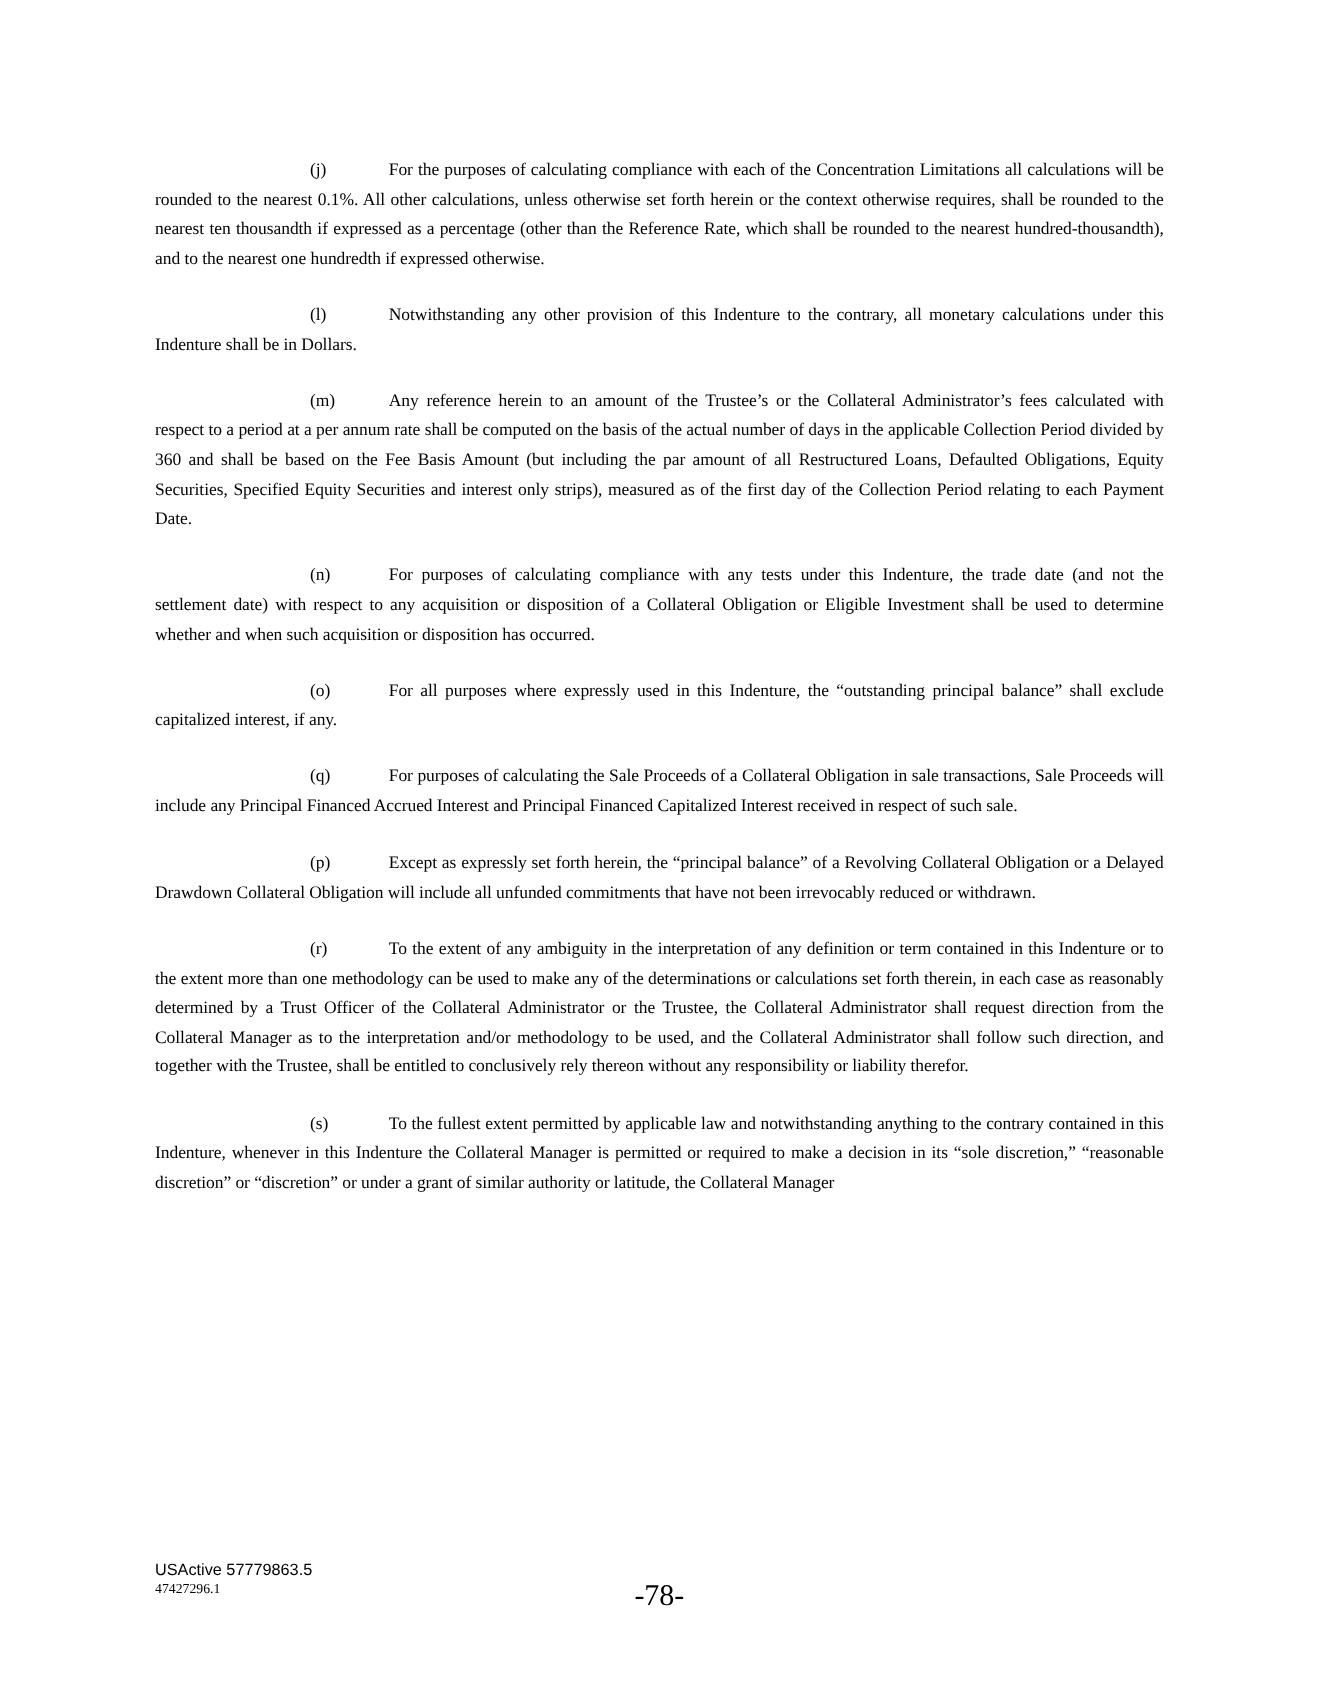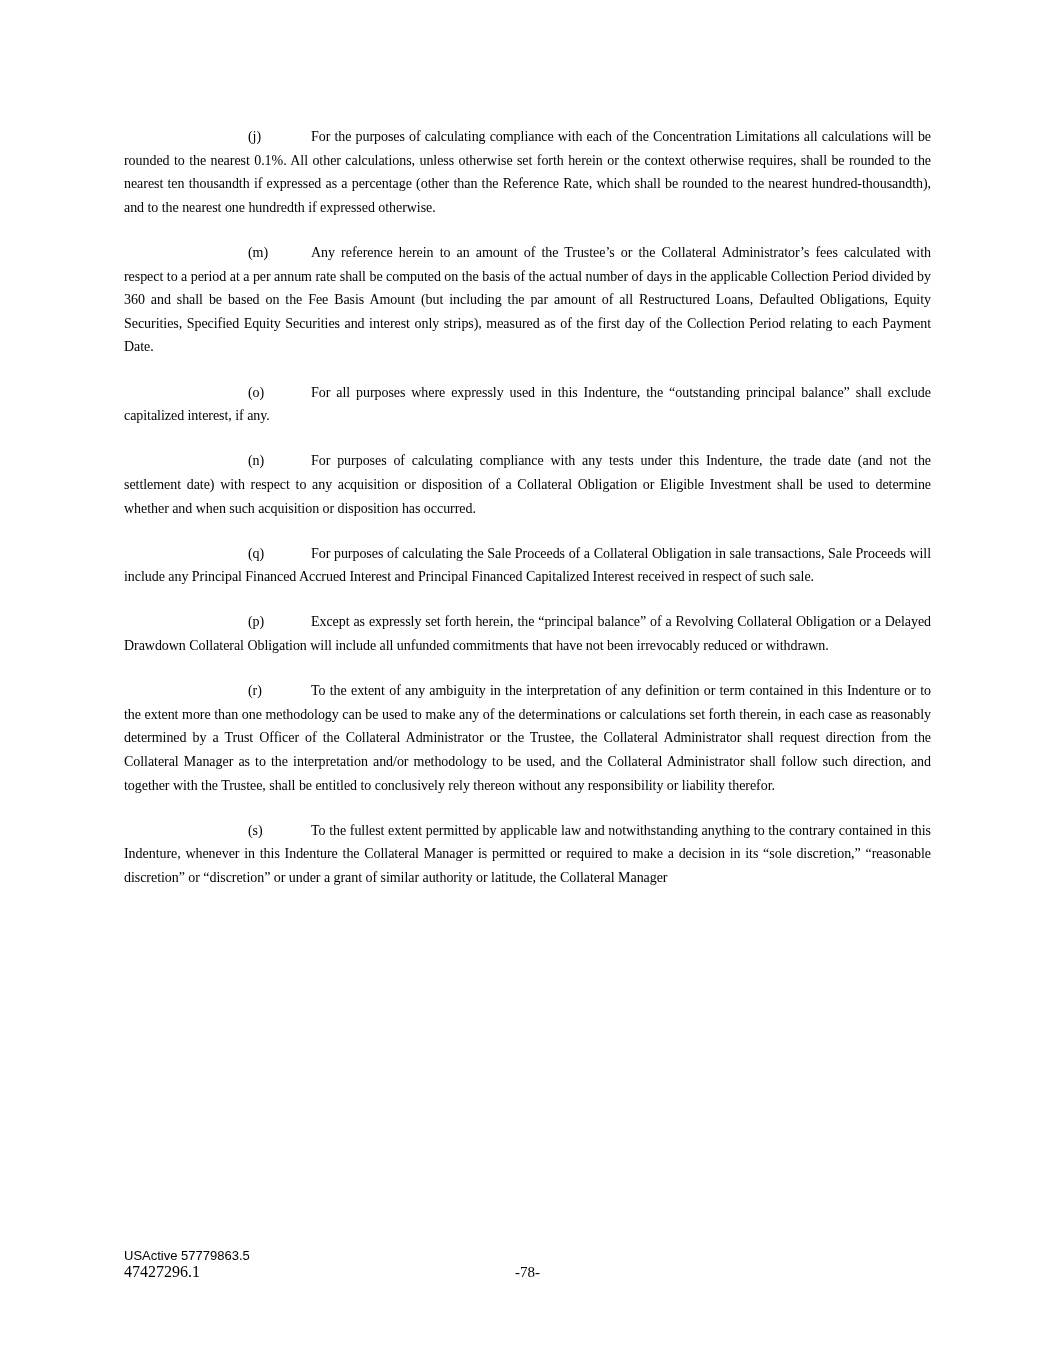--- a/index.html
+++ b/index.html
@@ -37,41 +37,42 @@
   .footer-left {
     position: absolute;
     left: 124px;
     top: 1248px;
     font-family: "Liberation Sans", "DejaVu Sans", sans-serif;
     font-size: 13px;
     line-height: 16px;
   }
   .footer-left .sub {
     font-family: "Liberation Serif", "DejaVu Serif", serif;
-    font-size: 16px;
+    font-size: 11px;
     line-height: 15px;
   }
   .page-number {
     position: absolute;
     left: 0;
     width: 1055px;
     top: 1264px;
     text-align: center;
     font-family: "Liberation Serif", "DejaVu Serif", serif;
-    font-size: 15px;
+    font-size: 24px;
   }
 </style>
 </head>
 <body>
 
 <div class="page">
   <p class="para"><span class="label">(j)</span><span>For the purposes of calculating compliance with each of the Concentration Limitations all calculations will be rounded to the nearest 0.1%.  All other calculations, unless otherwise set forth herein or the context otherwise requires, shall be rounded to the nearest ten thousandth if expressed as a percentage (other than the Reference Rate, which shall be rounded to the nearest hundred-thousandth), and to the nearest one hundredth if expressed otherwise.</span></p>
+  <p class="para"><span class="label">(l)</span><span>Notwithstanding any other provision of this Indenture to the contrary, all monetary calculations under this Indenture shall be in Dollars.</span></p>
   <p class="para"><span class="label">(m)</span><span>Any reference herein to an amount of the Trustee’s or the Collateral Administrator’s fees calculated with respect to a period at a per annum rate shall be computed on the basis of the actual number of days in the applicable Collection Period divided by 360 and shall be based on the Fee Basis Amount (but including the par amount of all Restructured Loans, Defaulted Obligations, Equity Securities, Specified Equity Securities and interest only strips), measured as of the first day of the Collection Period relating to each Payment Date.</span></p>
+  <p class="para"><span class="label">(n)</span><span>For purposes of calculating compliance with any tests under this Indenture, the trade date (and not the settlement date) with respect to any acquisition or disposition of a Collateral Obligation or Eligible Investment shall be used to determine whether and when such acquisition or disposition has occurred.</span></p>
   <p class="para"><span class="label">(o)</span><span>For all purposes where expressly used in this Indenture, the “outstanding principal balance” shall exclude capitalized interest, if any.</span></p>
-  <p class="para"><span class="label">(n)</span><span>For purposes of calculating compliance with any tests under this Indenture, the trade date (and not the settlement date) with respect to any acquisition or disposition of a Collateral Obligation or Eligible Investment shall be used to determine whether and when such acquisition or disposition has occurred.</span></p>
   <p class="para"><span class="label">(q)</span><span>For purposes of calculating the Sale Proceeds of a Collateral Obligation in sale transactions, Sale Proceeds will include any Principal Financed Accrued Interest and Principal Financed Capitalized Interest received in respect of such sale.</span></p>
   <p class="para"><span class="label">(p)</span><span>Except as expressly set forth herein, the “principal balance” of a Revolving Collateral Obligation or a Delayed Drawdown Collateral Obligation will include all unfunded commitments that have not been irrevocably reduced or withdrawn.</span></p>
   <p class="para"><span class="label">(r)</span><span>To the extent of any ambiguity in the interpretation of any definition or term contained in this Indenture or to the extent more than one methodology can be used to make any of the determinations or calculations set forth therein, in each case as reasonably determined by a Trust Officer of the Collateral Administrator or the Trustee, the Collateral Administrator shall request direction from the Collateral Manager as to the interpretation and/or methodology to be used, and the Collateral Administrator shall follow such direction, and together with the Trustee, shall be entitled to conclusively rely thereon without any responsibility or liability therefor.</span></p>
   <p class="para"><span class="label">(s)</span><span>To the fullest extent permitted by applicable law and notwithstanding anything to the contrary contained in this Indenture, whenever in this Indenture the Collateral Manager is permitted or required to make a decision in its “sole discretion,” “reasonable discretion” or “discretion” or under a grant of similar authority or latitude, the Collateral Manager</span></p>
 </div>
 
 <div class="footer-left">
   <div>USActive 57779863.5</div>
   <div class="sub">47427296.1</div>
 </div>

